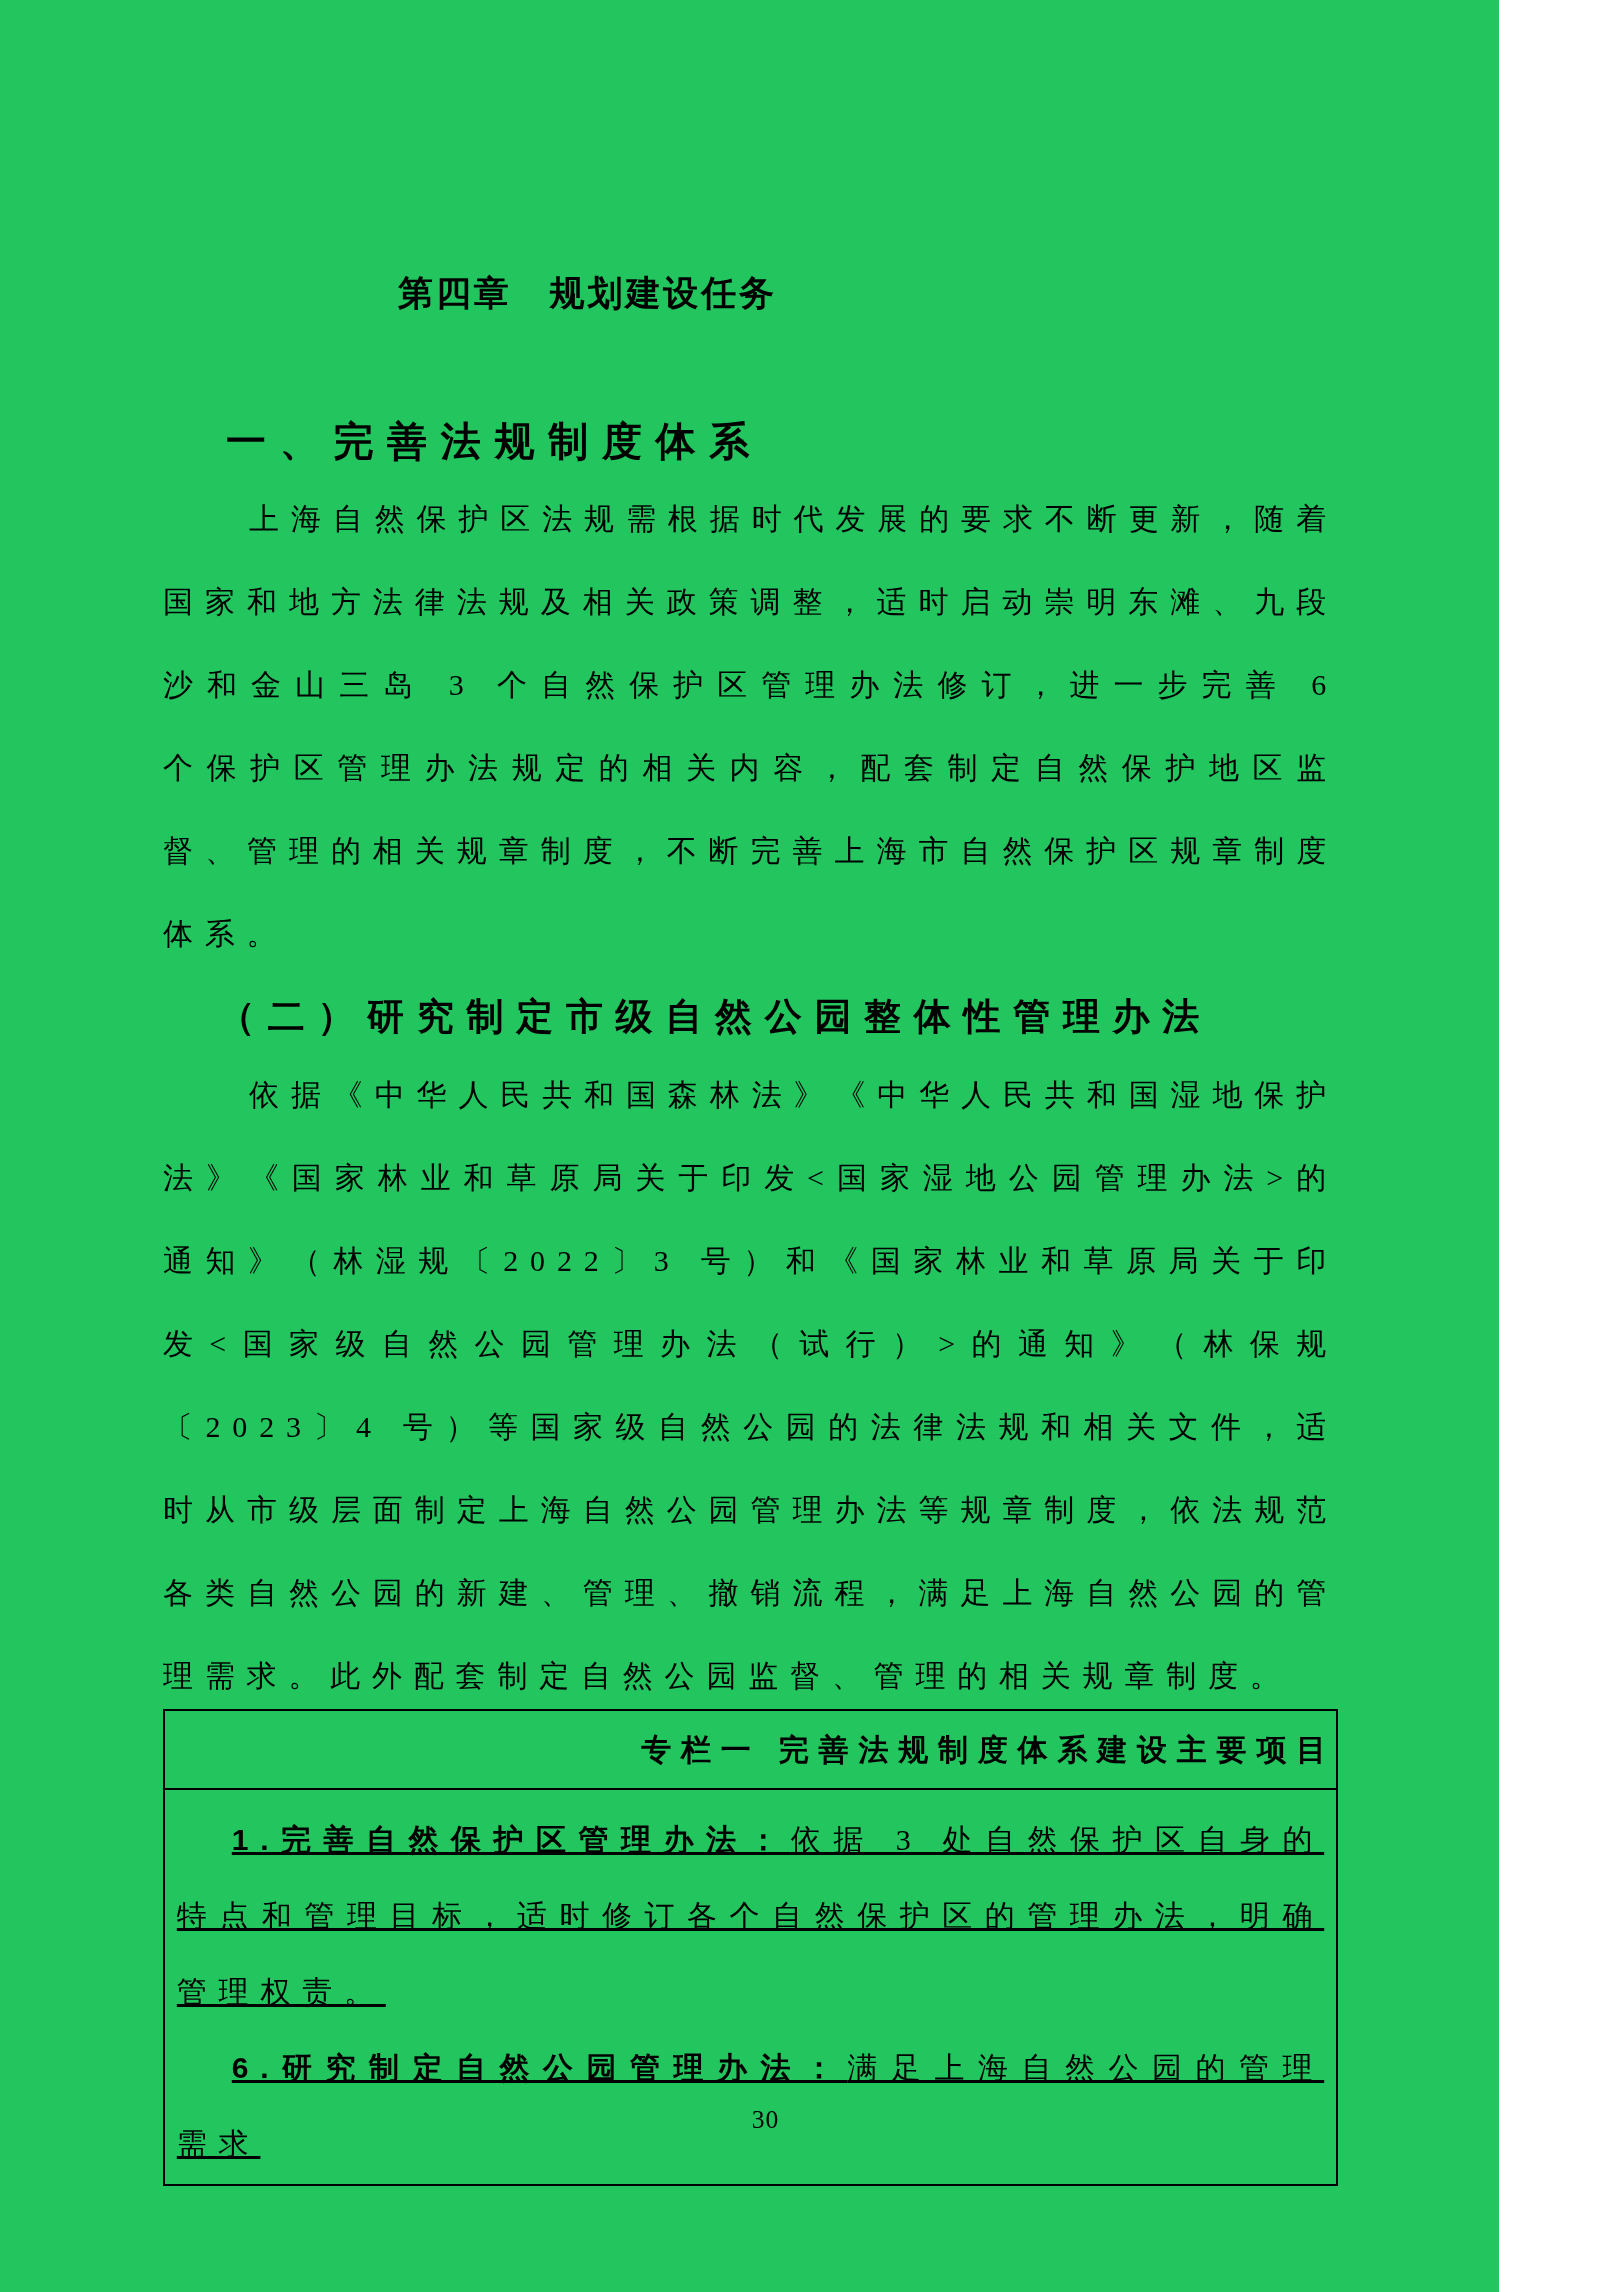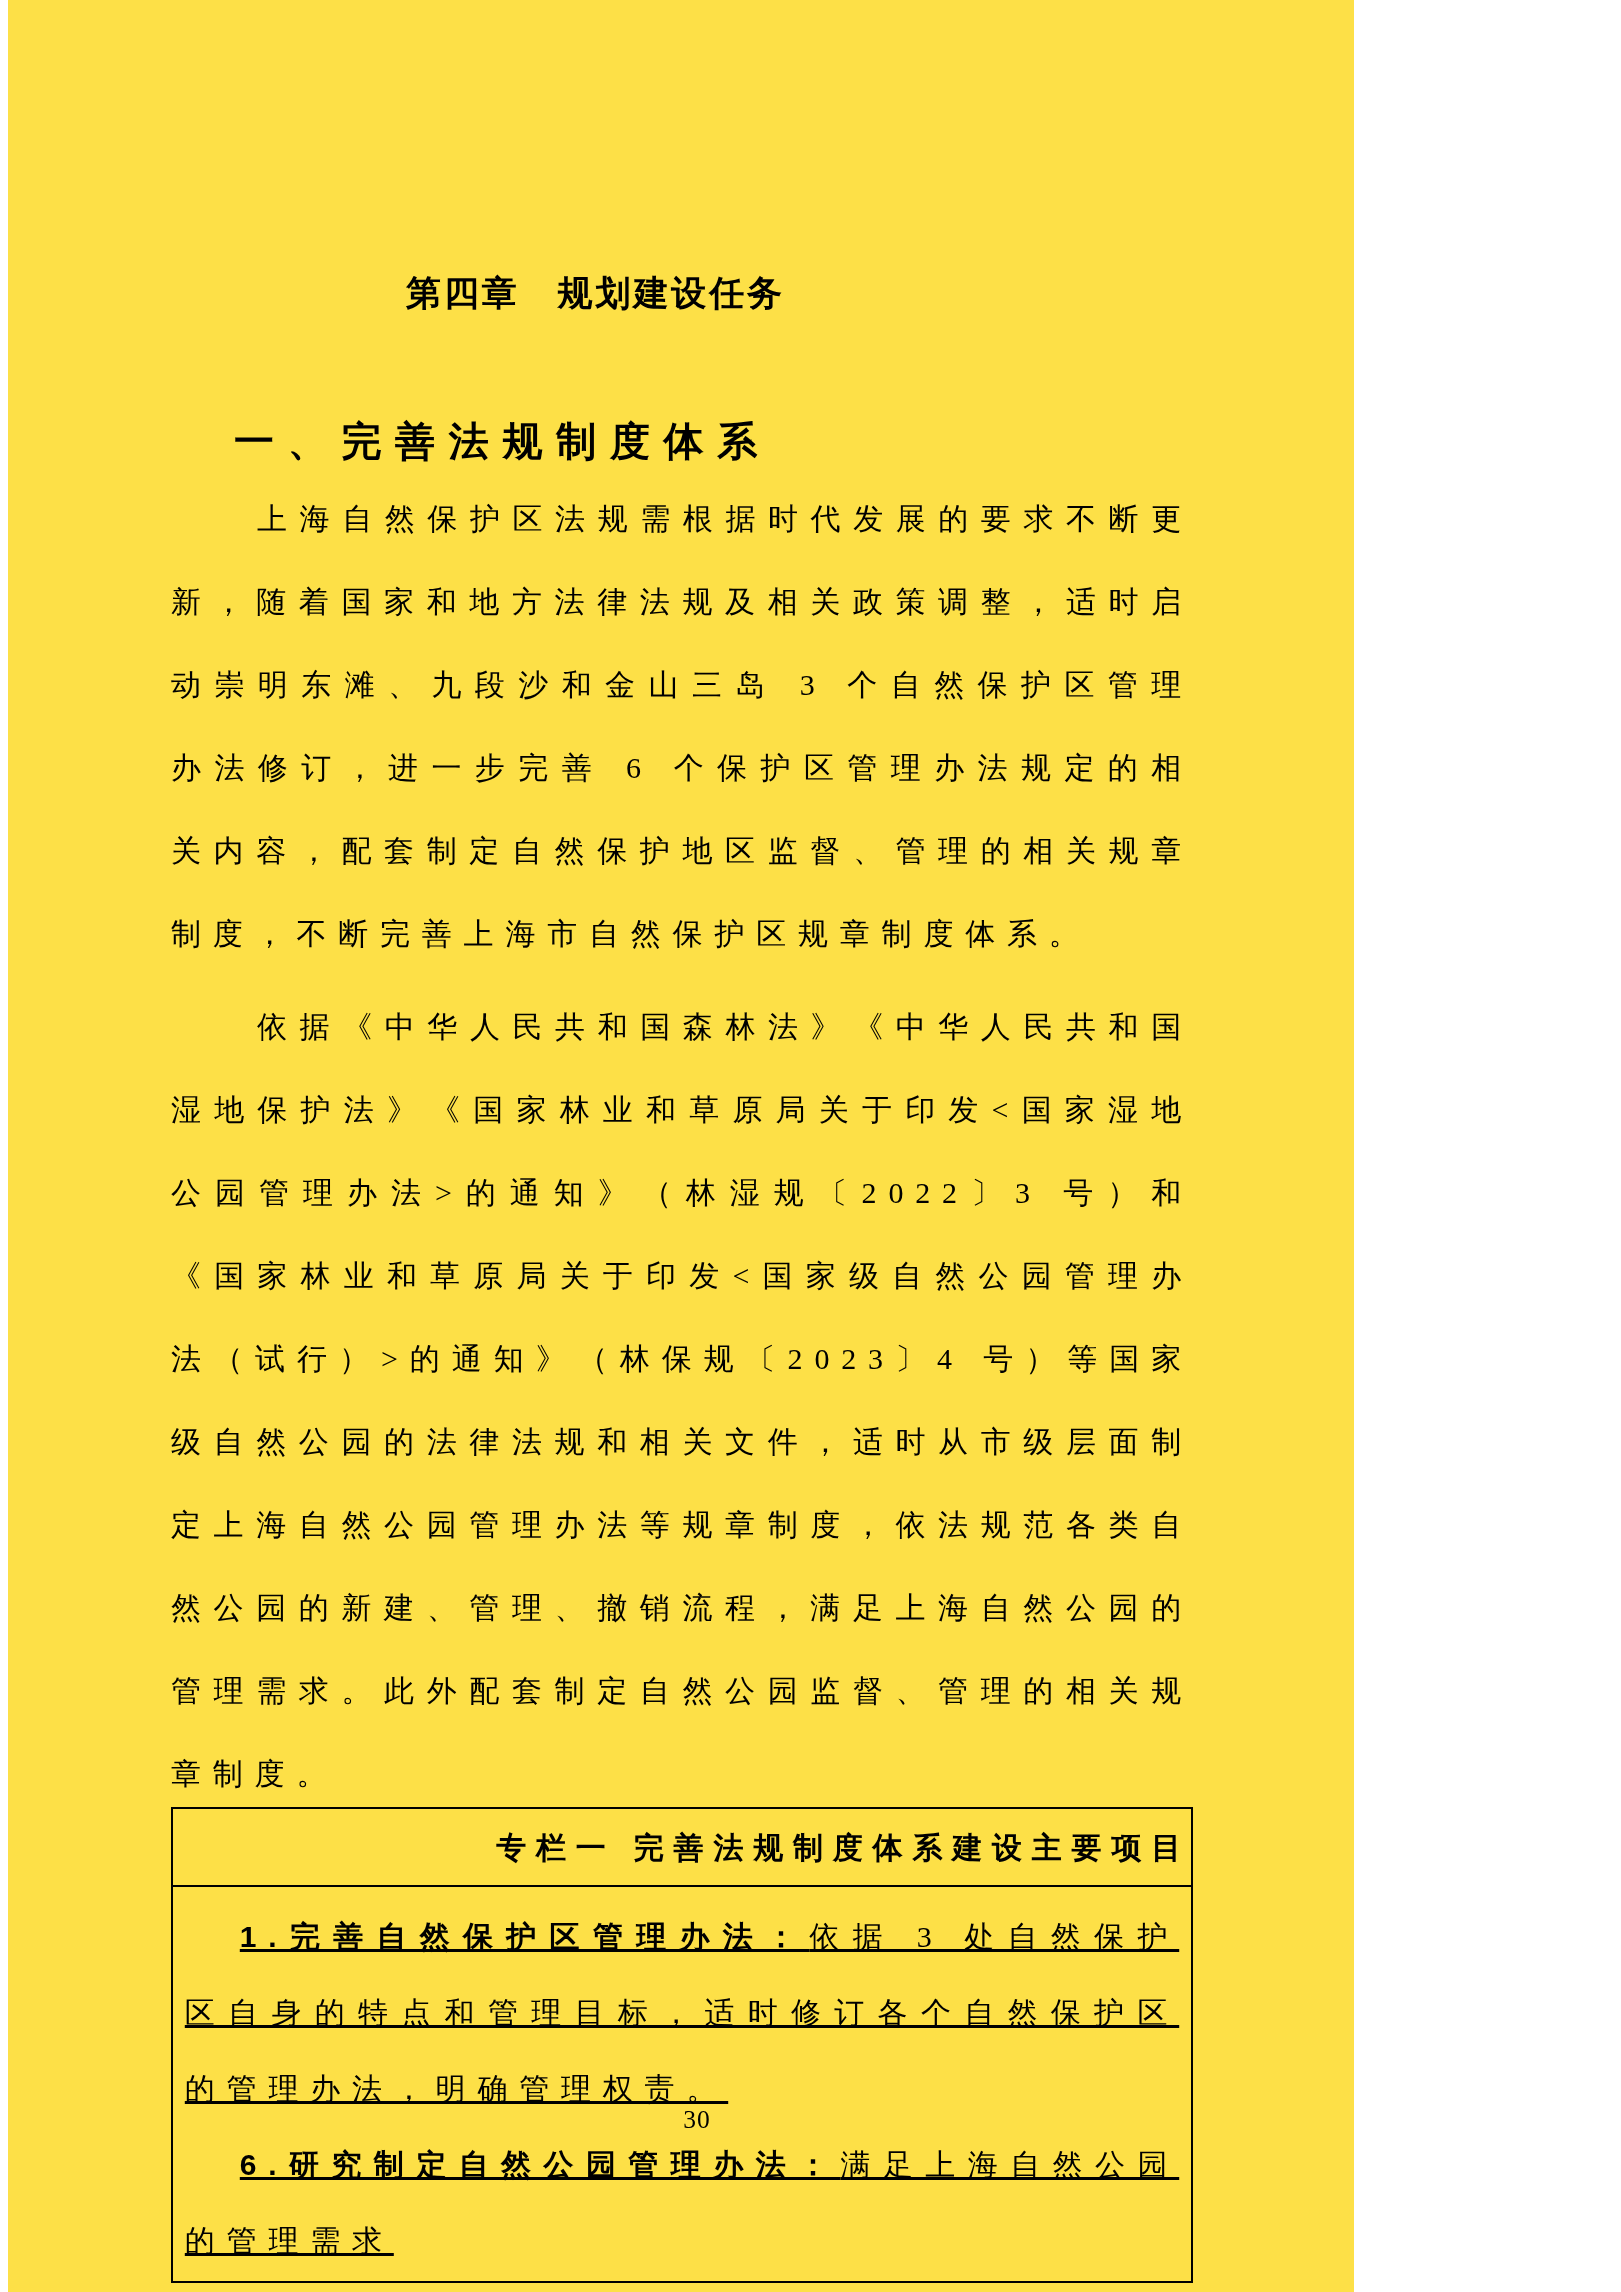--- a/index.html
+++ b/index.html
@@ -2,29 +2,28 @@
 <html><head>
 <meta charset="utf-8">
 <style>
   html, body {
     margin: 0;
     padding: 0;
     background: #ffffff;
   }
   .page {
     position: relative;
-    width: 1346px;
+    width: 1499px;
     height: 2293px;
-    background: #fde047;
+    background: #22c55e;
     color: #000000;
     box-sizing: border-box;
     padding: 269px 161px 0 163px;
     overflow: hidden;
     font-family: "Liberation Serif", "DejaVu Serif", serif;
-    margin-left: 8px;
   }
   .chapter-title {
     margin: 0 0 0 235px;
     font-family: "Liberation Sans", "DejaVu Sans", sans-serif;
     font-weight: bold;
     font-size: 35px;
     line-height: 47px;
     letter-spacing: 2.9px;
     white-space: nowrap;
   }
@@ -103,20 +102,21 @@
 
 <div class="page">
 
   <h1 class="chapter-title">第四章　规划建设任务</h1>
 
   <h2 class="h-section">一、完善法规制度体系</h2>
 
 
   <p class="body-para">上海自然保护区法规需根据时代发展的要求不断更新，随着国家和地方法律法规及相关政策调整，适时启动崇明东滩、九段沙和金山三岛 3 个自然保护区管理办法修订，进一步完善 6 个保护区管理办法规定的相关内容，配套制定自然保护地区监督、管理的相关规章制度，不断完善上海市自然保护区规章制度体系。</p>
 
+  <h3 class="h-sub second">（二）研究制定市级自然公园整体性管理办法</h3>
 
   <p class="body-para">依据《中华人民共和国森林法》《中华人民共和国湿地保护法》《国家林业和草原局关于印发&lt;国家湿地公园管理办法&gt;的通知》（林湿规〔2022〕3 号）和《国家林业和草原局关于印发&lt;国家级自然公园管理办法（试行）&gt;的通知》（林保规〔2023〕4 号）等国家级自然公园的法律法规和相关文件，适时从市级层面制定上海自然公园管理办法等规章制度，依法规范各类自然公园的新建、管理、撤销流程，满足上海自然公园的管理需求。此外配套制定自然公园监督、管理的相关规章制度。</p>
 
   <div class="project-box">
     <div class="box-title">专栏一 完善法规制度体系建设主要项目</div>
     <div class="box-body">
       <p class="box-item"><strong class="box-item-label">1.完善自然保护区管理办法：</strong><span>依据 3 处自然保护区自身的特点和管理目标，适时修订各个自然保护区的管理办法，明确管理权责。</span></p>
       <p class="box-item"><strong class="box-item-label">6.研究制定自然公园管理办法：</strong><span>满足上海自然公园的管理需求</span></p>
     </div>
   </div>

